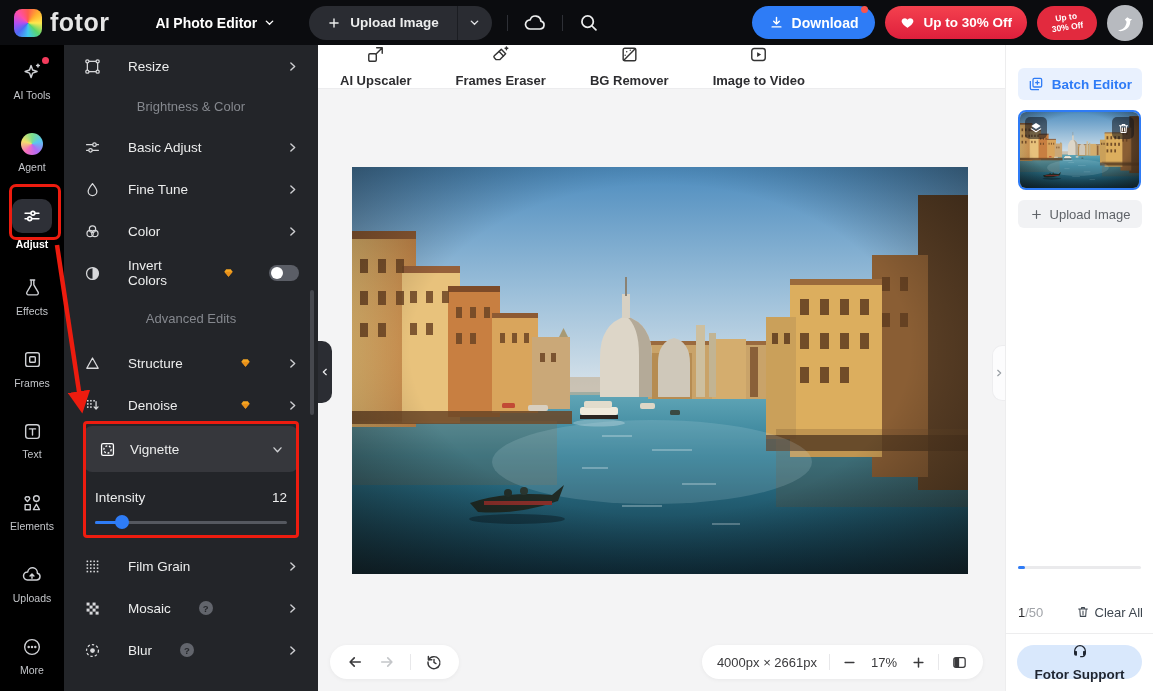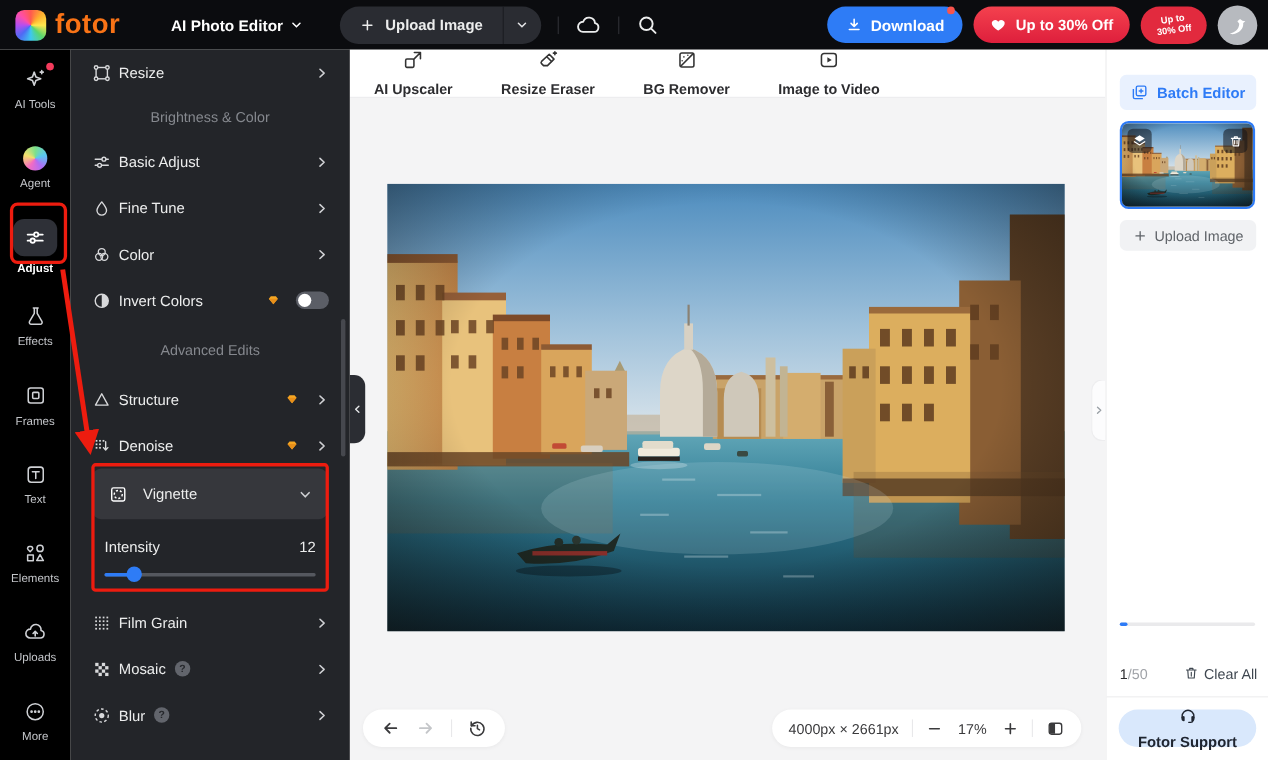--- a/index.html
+++ b/index.html
@@ -8,21 +8,21 @@
     position:relative; overflow:hidden; background:#f4f4f5;
     font-family:"Liberation Sans", sans-serif; -webkit-font-smoothing:antialiased;
   }
   svg { display:block; }
 
   
   .topbar { position:absolute; top:0; left:0; right:0; height:45px; background:#0b0c0f; display:flex; align-items:center; z-index:30; }
   .brand { display:flex; align-items:center; gap:8px; padding-left:14px; }
   .brand-icon { width:28px; height:28px; border-radius:8px;
     background:conic-gradient(#ff5a4e,#ffb02e,#ffe84e,#5ad66e,#3ec8f0,#4e6af5,#b44ef0,#ff4ea8,#ff5a4e); }
-  .brand-text { color:#f97316; font-size:25px; font-weight:bold; letter-spacing:.5px; }
+  .brand-text { color:#e5e5e5; font-size:25px; font-weight:bold; letter-spacing:.5px; }
   .editor-menu { margin-left:46px; display:flex; align-items:center; gap:7px; color:#fff; font-size:14px; font-weight:bold; cursor:pointer; }
   .upload-split { margin-left:34px; display:flex; height:34px; border-radius:17px; overflow:hidden; background:#2a2c32; cursor:pointer; }
   .upload-main { display:flex; align-items:center; gap:9px; padding:0 18px; color:#eceded; font-size:13.5px; font-weight:bold; border-right:1px solid #1b1d22; }
   .upload-caret { width:34px; display:flex; align-items:center; justify-content:center; color:#e2e3e5; }
   .tb-divider { width:1px; height:16px; background:#2e3036; margin:0 15px; }
   .tb-icon { color:#eceded; cursor:pointer; }
   .tb-right { margin-left:auto; display:flex; align-items:center; gap:10px; padding-right:10px; }
   .download-btn { position:relative; height:33px; border-radius:17px; background:#2e7cf6; color:#fff; font-weight:bold; font-size:14px; display:flex; align-items:center; gap:8px; padding:0 17px; cursor:pointer; }
   .download-dot { position:absolute; top:0px; right:7px; width:7px; height:7px; border-radius:50%; background:#f9544d; }
   .promo-btn { height:33px; border-radius:17px; background:linear-gradient(180deg,#f4414e,#de1f3c); color:#fff; font-weight:bold; font-size:13.5px; display:flex; align-items:center; gap:8px; padding:0 15px; cursor:pointer; }
@@ -34,21 +34,21 @@
   .sidebar { position:absolute; top:45px; left:0; bottom:0; width:64px; background:#000000; display:flex; flex-direction:column; z-index:20; }
   .side-item { flex:1 1 0; display:flex; flex-direction:column; align-items:center; justify-content:center; gap:5px; color:#c3c5c9; font-size:10.5px; cursor:pointer; }
   .side-item .ic { position:relative; width:24px; height:24px; display:flex; align-items:center; justify-content:center; color:#cfd1d5; }
   .side-item.active { color:#fff; font-weight:bold; }
   .side-item.active .ic-box { width:40px; height:34px; background:#2e3037; border-radius:10px; display:flex; align-items:center; justify-content:center; }
   .notif-dot { position:absolute; top:-3px; right:-5px; width:7px; height:7px; border-radius:50%; background:#f43b5c; }
   .orb { width:22px; height:22px; border-radius:50%; background:conic-gradient(#7de08a,#59c7f2,#b06cf5,#f56cc1,#f5e06c,#7de08a); }
 
   
   .panel { position:absolute; top:45px; left:64px; bottom:0; width:254px; background:#232529; z-index:10; color:#eceded; }
-  .p-row { height:42px; display:flex; align-items:center; padding:0 19px; gap:6px; font-size:13.5px; cursor:pointer; }
+  .p-row { height:42px; display:flex; align-items:center; padding:0 19px; gap:26px; font-size:13.5px; cursor:pointer; }
   .p-row .picon { width:19px; height:19px; color:#d8d9db; flex:0 0 auto; }
   .p-header { text-align:center; color:#85888e; font-size:13px; display:flex; align-items:center; justify-content:center; }
   .p-header.h1 { height:39px; }
   .p-header.h2 { height:48px; }
   .chev { margin-left:auto; color:#cfd0d3; flex:0 0 auto; }
   .gem { margin-left:auto; flex:0 0 auto; }
   .gem + .chev, .gem + .toggle { margin-left:9px; }
   .toggle { width:30px; height:16px; border-radius:8px; background:#5b5e66; position:relative; cursor:pointer; flex:0 0 auto; }
   .toggle .knob { position:absolute; left:2px; top:2px; width:12px; height:12px; border-radius:50%; background:#fff; }
   .help { width:14px; height:14px; border-radius:50%; background:#62656c; color:#25272b; font-size:9.5px; font-weight:bold; display:flex; align-items:center; justify-content:center; margin-left:2px; flex:0 0 auto; }
@@ -647,21 +647,21 @@
       <span>AI Upscaler</span>
     </div>
     <div class="tool">
       <span class="ticon">
           <svg width="19" height="19" viewBox="0 0 24 24" fill="none" stroke="currentColor" stroke-width="1.8" stroke-linecap="round" stroke-linejoin="round">
             <path d="M13 5.5l5.5 5.5-7.5 7.5H6.5l-2.3-2.3a1.8 1.8 0 0 1 0-2.5z"></path>
             <path d="M10.2 8.3l5.5 5.5"></path>
             <path d="M19.5 2.5v3.4M17.8 4.2h3.4"></path>
           </svg>
         </span>
-      <span>Resize Eraser</span>
+      <span>Frames Eraser</span>
     </div>
     <div class="tool">
       <span class="ticon">
           <svg width="19" height="19" viewBox="0 0 24 24" fill="none" stroke="currentColor" stroke-width="1.8" stroke-linejoin="round">
             <rect x="4" y="4" width="16" height="16" rx="2"></rect>
             <path d="M4.5 19.5L19.5 4.5"></path>
             <circle cx="8.5" cy="8.5" r="0.9" fill="currentColor" stroke="none"></circle>
             <circle cx="13" cy="6.5" r="0.9" fill="currentColor" stroke="none"></circle>
             <circle cx="6.5" cy="13" r="0.9" fill="currentColor" stroke="none"></circle>
           </svg>

